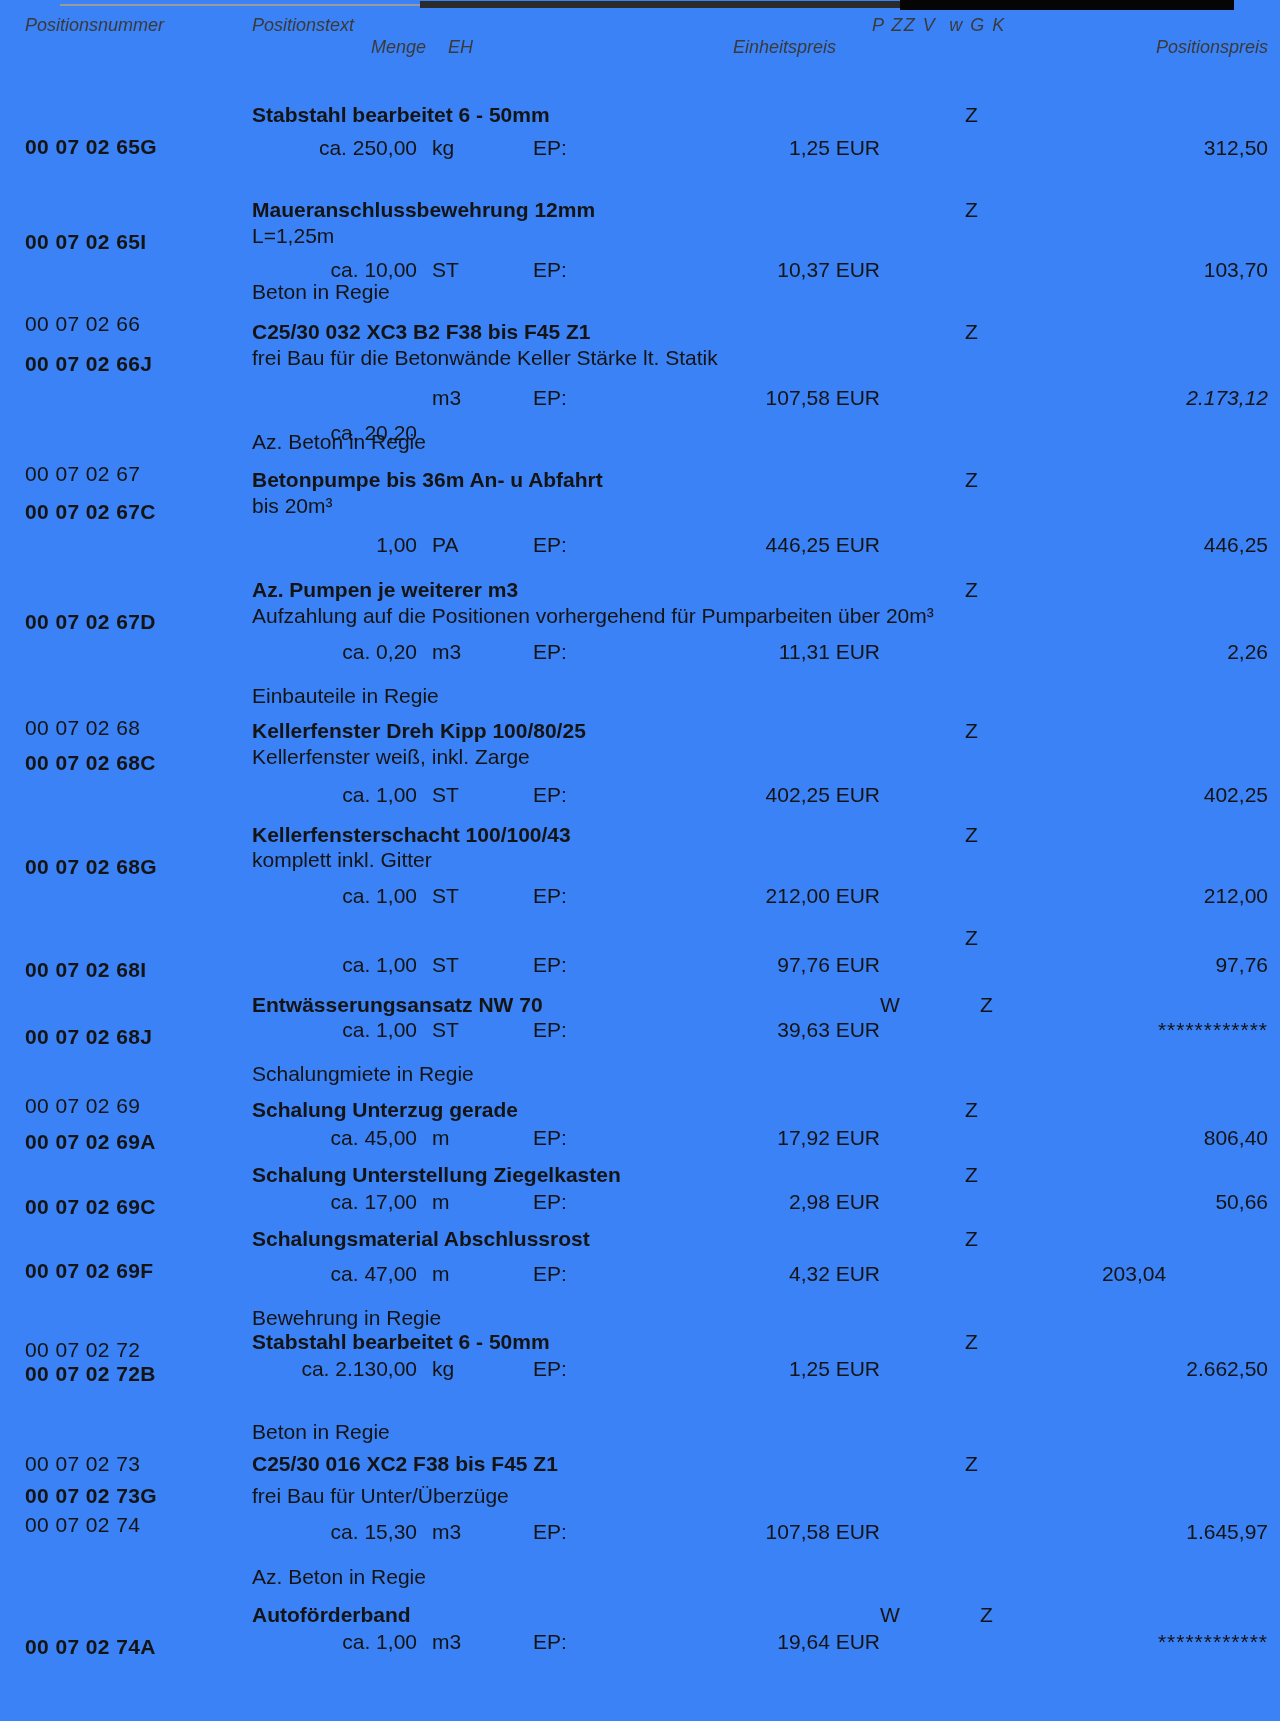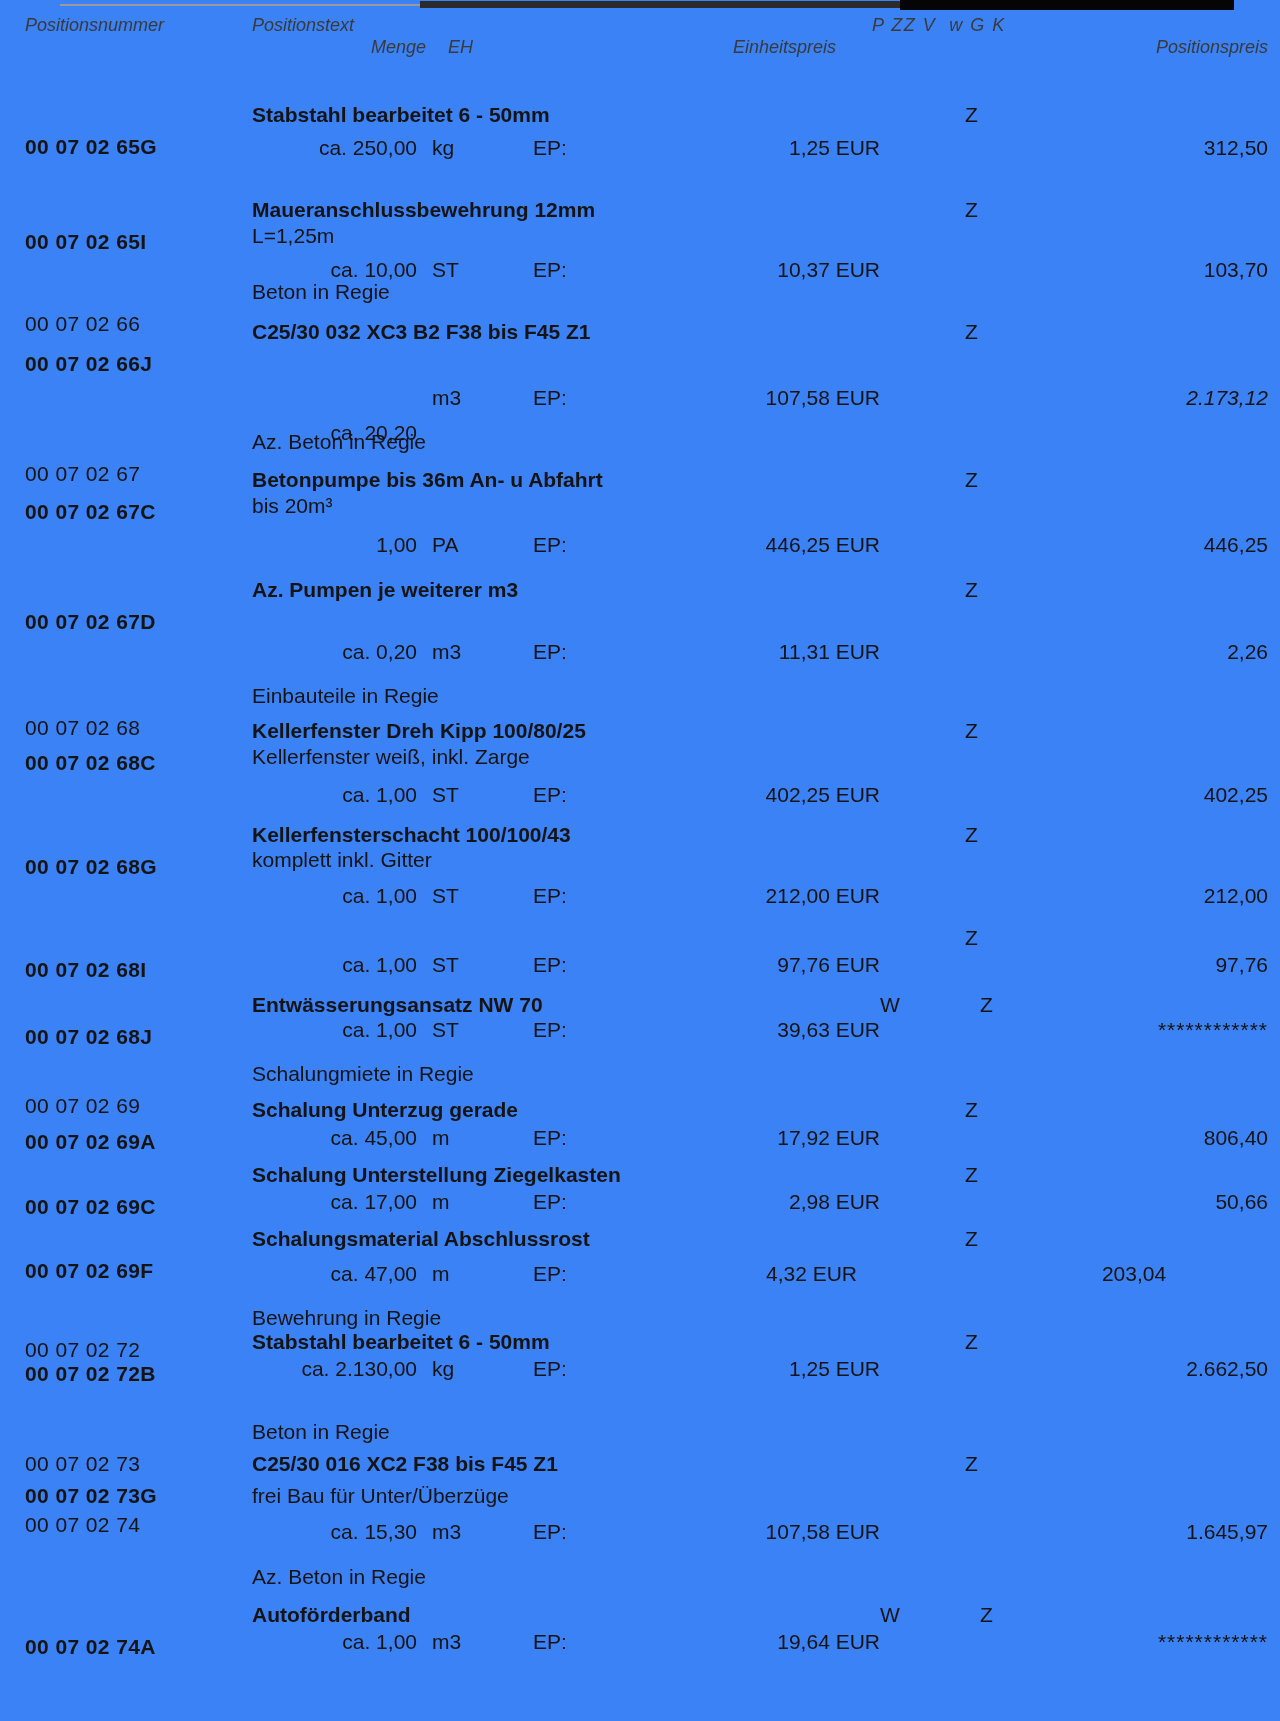--- a/index.html
+++ b/index.html
@@ -75,20 +75,21 @@
       <div class="t " style="left: 533px; top: 258px;">EP:</div>
       <div class="t ralign" style="left: 660px; top: 258px; width: 220px;">10,37 EUR</div>
       <div class="t ralign" style="left: 1000px; top: 258px; width: 268px;">103,70</div>
       <div></div>
       <div class="t  posnum" style="left: 25px; top: 280px;">00 07 02 66</div>
       <div class="t " style="left: 252px; top: 280px;">Beton in Regie</div>
       <div></div>
       <div class="t b posnum" style="left: 25px; top: 320px;">00 07 02 66J</div>
       <div class="t b" style="left: 252px; top: 320px;">C25/30 032 XC3 B2 F38 bis F45 Z1</div>
       <div class="t " style="left: 965px; top: 320px;">Z</div>
+      <div class="t " style="left: 252px; top: 346px;">frei Bau für die Betonwände Keller Stärke lt. Statik</div>
       <div class="t ralign" style="left: 200px; top: 384px; width: 217px; margin-top: 37px;">ca. 20,20</div>
       <div class="t " style="left: 432px; top: 386px;">m3</div>
       <div class="t " style="left: 533px; top: 386px;">EP:</div>
       <div class="t ralign" style="left: 660px; top: 386px; width: 220px;">107,58 EUR</div>
       <div class="t ralign" style="left: 1000px; top: 386px; width: 268px; font-style: italic;">2.173,12</div>
       <div></div>
       <div class="t  posnum" style="left: 25px; top: 430px;">00 07 02 67</div>
       <div class="t " style="left: 252px; top: 430px;">Az. Beton in Regie</div>
       <div></div>
       <div class="t b posnum" style="left: 25px; top: 468px;">00 07 02 67C</div>
@@ -97,20 +98,21 @@
       <div class="t " style="left: 252px; top: 494px;">bis 20m³</div>
       <div class="t ralign" style="left: 200px; top: 533px; width: 217px;">1,00</div>
       <div class="t " style="left: 432px; top: 533px;">PA</div>
       <div class="t " style="left: 533px; top: 533px;">EP:</div>
       <div class="t ralign" style="left: 660px; top: 533px; width: 220px;">446,25 EUR</div>
       <div class="t ralign" style="left: 1000px; top: 533px; width: 268px;">446,25</div>
       <div></div>
       <div class="t b posnum" style="left: 25px; top: 578px;">00 07 02 67D</div>
       <div class="t b" style="left: 252px; top: 578px;">Az. Pumpen je weiterer m3</div>
       <div class="t " style="left: 965px; top: 578px;">Z</div>
+      <div class="t " style="left: 252px; top: 604px;">Aufzahlung auf die Positionen vorhergehend für Pumparbeiten über 20m³</div>
       <div class="t ralign" style="left: 200px; top: 640px; width: 217px;">ca. 0,20</div>
       <div class="t " style="left: 432px; top: 640px;">m3</div>
       <div class="t " style="left: 533px; top: 640px;">EP:</div>
       <div class="t ralign" style="left: 660px; top: 640px; width: 220px;">11,31 EUR</div>
       <div class="t ralign" style="left: 1000px; top: 640px; width: 268px;">2,26</div>
       <div></div>
       <div class="t  posnum" style="left: 25px; top: 684px;">00 07 02 68</div>
       <div class="t " style="left: 252px; top: 684px;">Einbauteile in Regie</div>
       <div></div>
       <div class="t b posnum" style="left: 25px; top: 719px;">00 07 02 68C</div>
@@ -171,21 +173,21 @@
       <div class="t " style="left: 533px; top: 1190px;">EP:</div>
       <div class="t ralign" style="left: 660px; top: 1190px; width: 220px;">2,98 EUR</div>
       <div class="t ralign" style="left: 1000px; top: 1190px; width: 268px;">50,66</div>
       <div></div>
       <div class="t b posnum" style="left: 25px; top: 1227px;">00 07 02 69F</div>
       <div class="t b" style="left: 252px; top: 1227px;">Schalungsmaterial Abschlussrost</div>
       <div class="t " style="left: 965px; top: 1227px;">Z</div>
       <div class="t ralign" style="left: 200px; top: 1262px; width: 217px;">ca. 47,00</div>
       <div class="t " style="left: 432px; top: 1262px;">m</div>
       <div class="t " style="left: 533px; top: 1262px;">EP:</div>
-      <div class="t ralign" style="left: 637px; top: 1262px; width: 220px;">4,32 EUR</div>
+      <div class="t ralign" style="left: 660px; top: 1262px; width: 220px;">4,32 EUR</div>
       <div class="t ralign" style="left: 1000px; top: 1262px; width: 268px; text-align: center;">203,04</div>
       <div></div>
       <div class="t  posnum" style="left: 25px; top: 1306px;">00 07 02 72</div>
       <div class="t " style="left: 252px; top: 1306px;">Bewehrung in Regie</div>
       <div></div>
       <div class="t b posnum" style="left: 25px; top: 1330px;">00 07 02 72B</div>
       <div class="t b" style="left: 252px; top: 1330px;">Stabstahl bearbeitet 6 - 50mm</div>
       <div class="t " style="left: 965px; top: 1330px;">Z</div>
       <div class="t ralign" style="left: 200px; top: 1357px; width: 217px;">ca. 2.130,00</div>
       <div class="t " style="left: 432px; top: 1357px;">kg</div>

